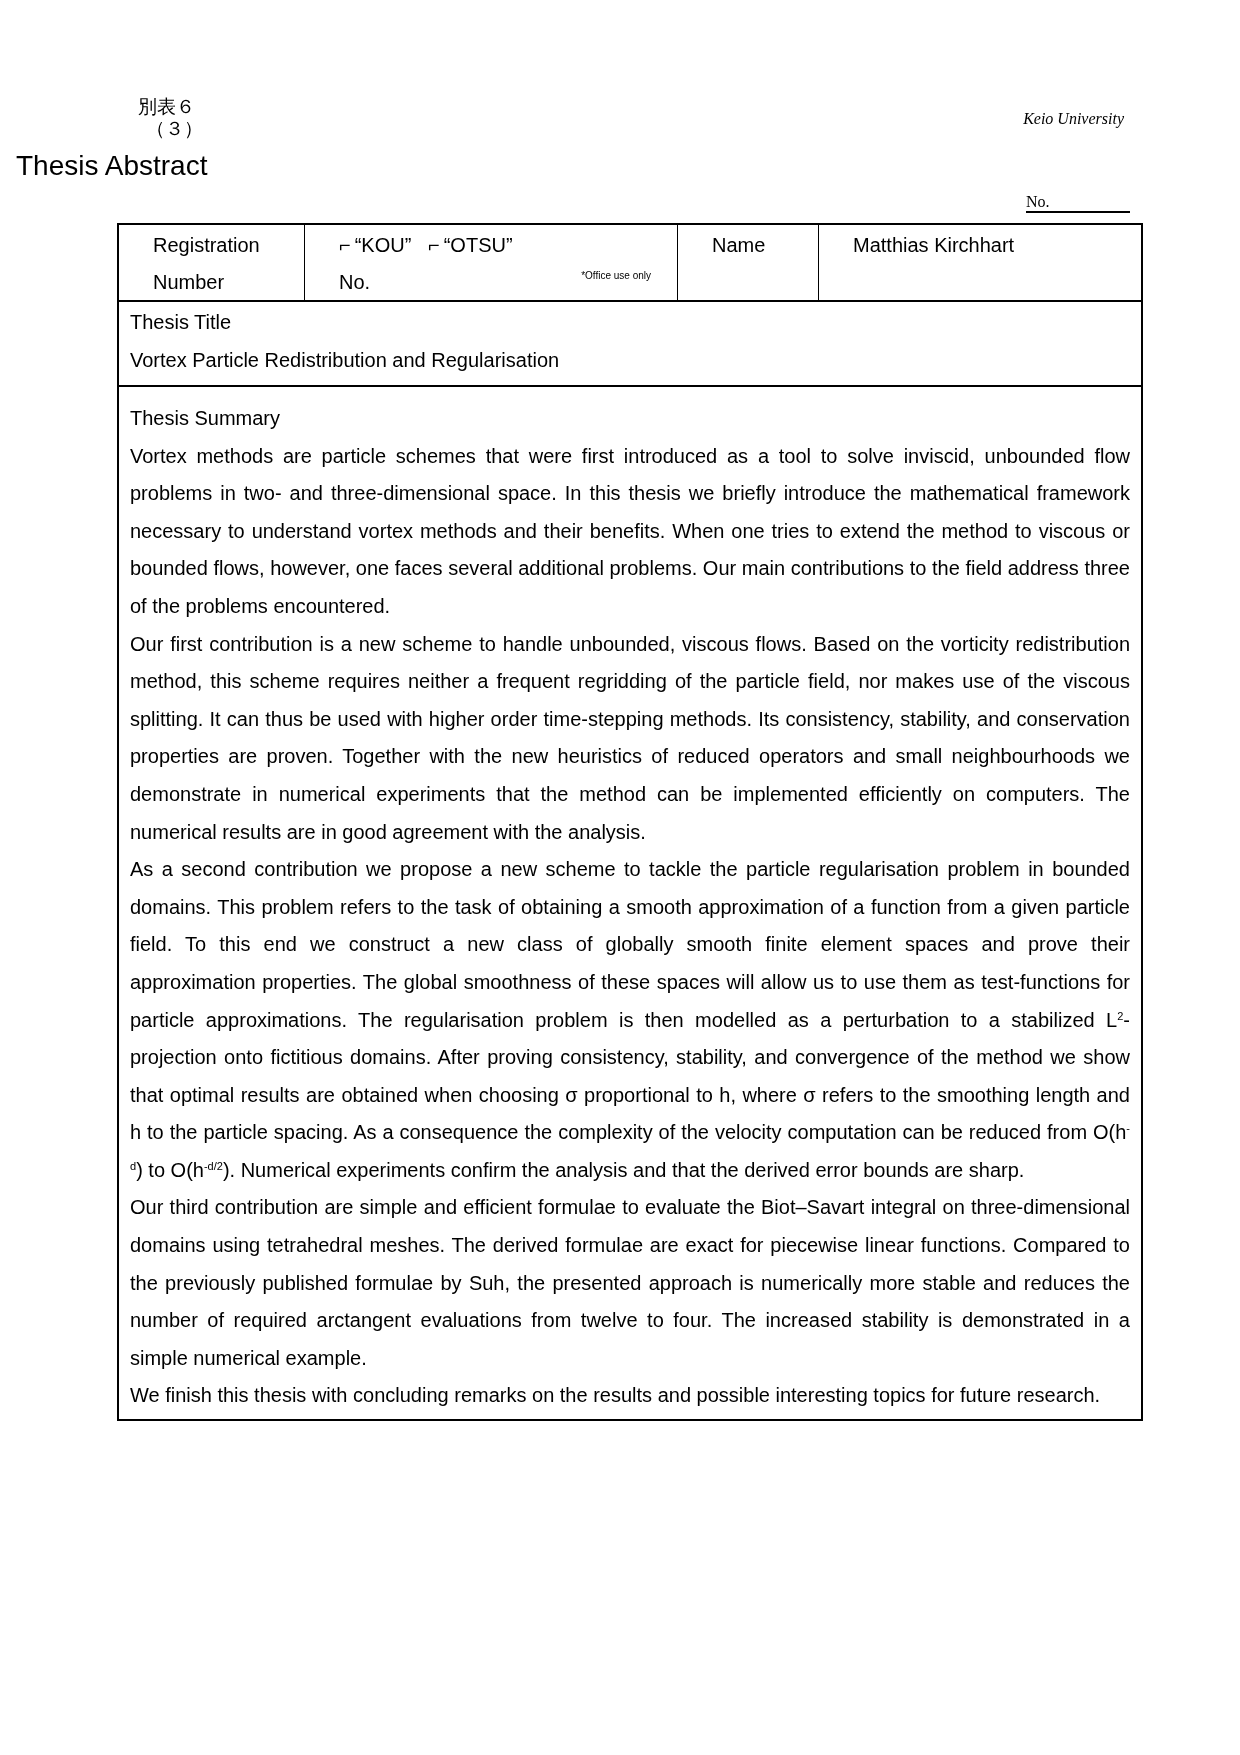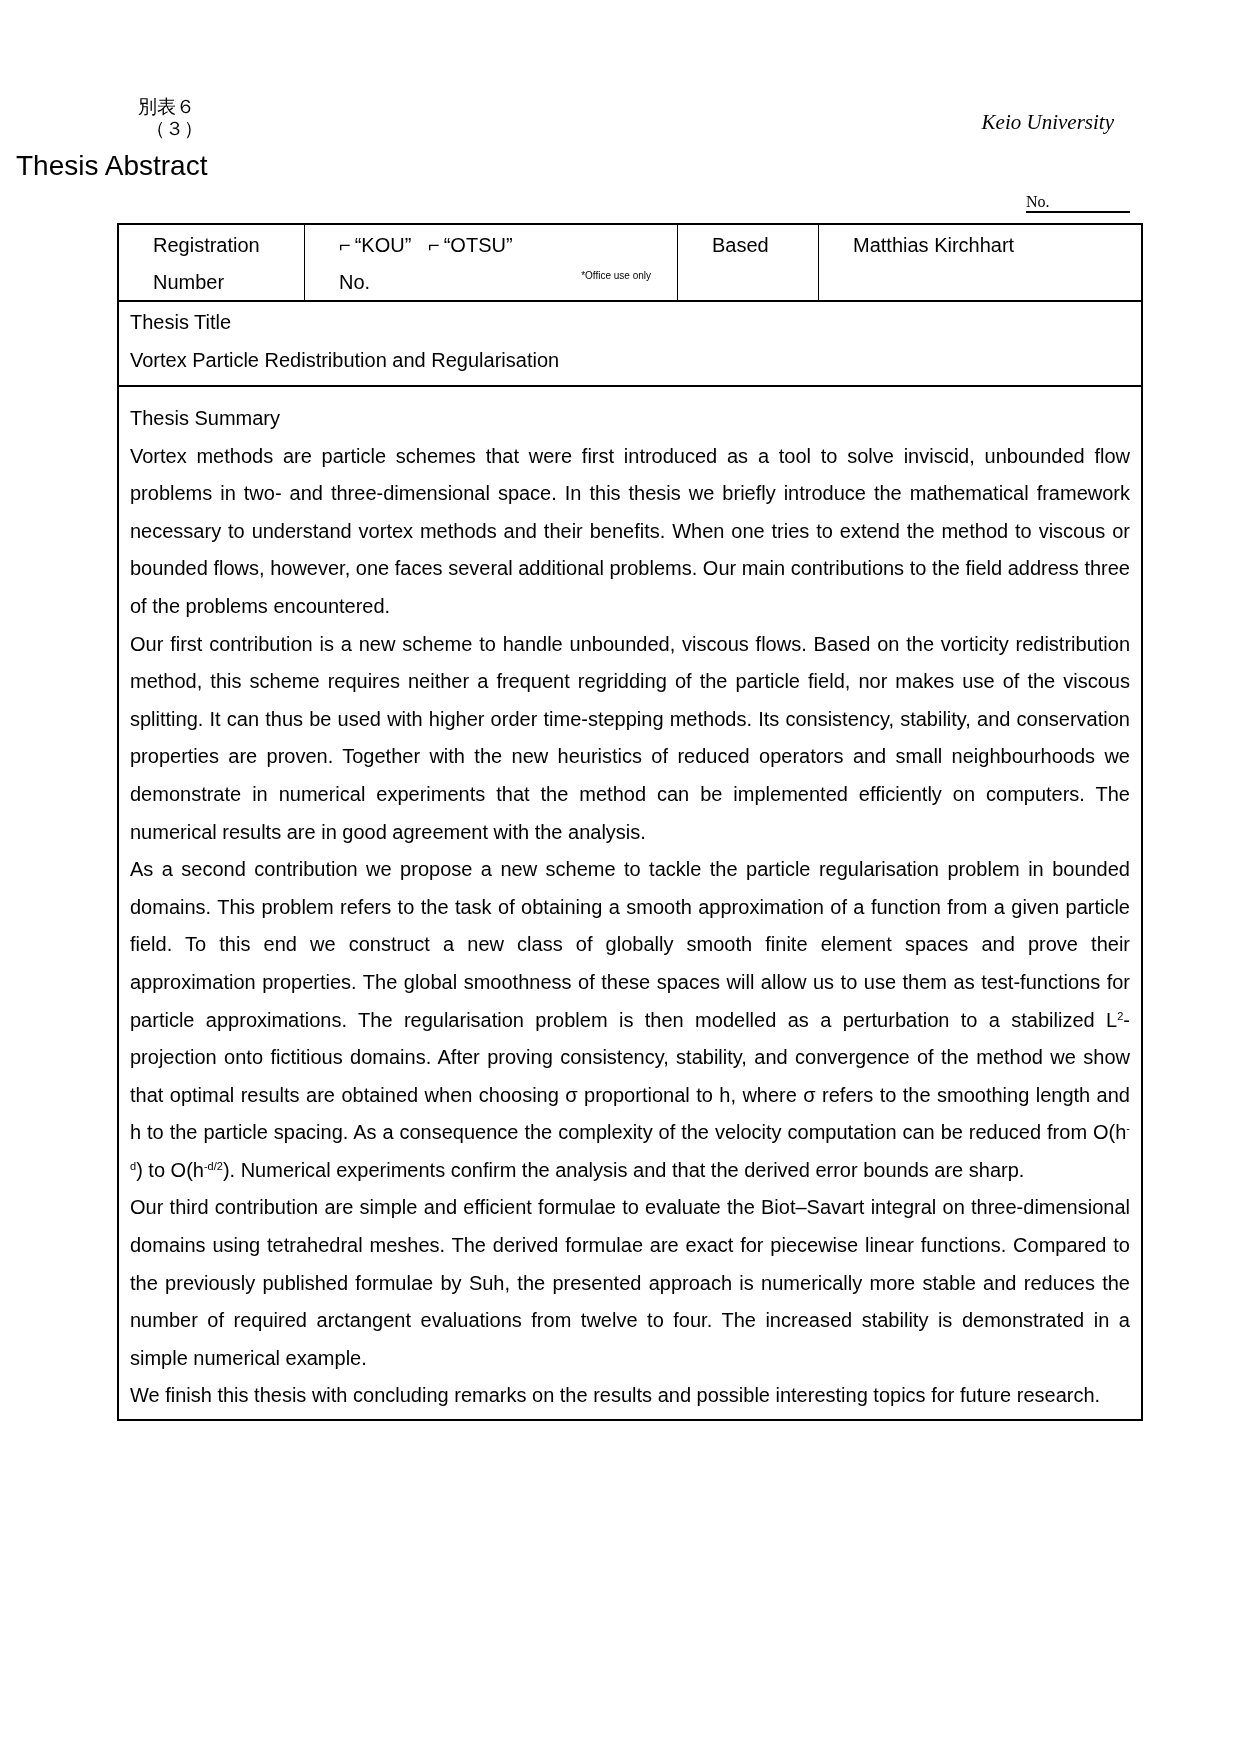--- a/index.html
+++ b/index.html
@@ -1,21 +1,21 @@
 <!DOCTYPE html>
 <html><head>
 <meta charset="utf-8">
 <style>
   html, body { margin:0; padding:0; background:#ffffff; }
   body { width:1240px; height:1755px; position:relative; overflow:hidden; color:#000;
          font-family:"Liberation Sans", sans-serif; }
   .form-code { position:absolute; left:130px; top:96px; font-size:19px; line-height:22px;text-align:center; }
   .form-code .sub { padding-left:16px; display:block; }
-  .univ { position:absolute; right:126px; top:110px; font-family:"Liberation Serif", serif;
-          font-style:italic; font-size:21px; }
+  .univ { position:absolute; right:116px; top:110px; font-family:"Liberation Serif", serif;
+          font-style:italic; font-size:16px; }
   .title { position:absolute; left:16px; width:1190px; text-align:left; top:150px; font-size:28px; }
   .docno { position:absolute; left:1026px; top:193px; width:104px; font-family:"Liberation Serif", serif;
            font-size:16px; border-bottom:2px solid #000; line-height:18px; }
   .tbl { position:absolute; left:117px; top:223px; width:1026px; border:2px solid #000; box-sizing:border-box; }
   .row1 { display:flex; height:75px; border-bottom:2px solid #000; }
   .c { box-sizing:border-box; font-size:20px; line-height:37px; padding:2px 11px 0;margin-left:23px; }
   .c1 { width:163px; border-right:1.5px solid #000; }
   .c2 { width:350px; border-right:1.5px solid #000; position:relative; }
   .c3 { width:118px; border-right:1.5px solid #000; }
   .c4 { flex:1; }
@@ -45,21 +45,21 @@
     <div class="c c1">
       <div>Registration</div>
       <div>Number</div>
     </div>
     <div class="c c2">
       <div>⌐ “KOU”&nbsp;&nbsp;&nbsp;⌐ “OTSU”</div>
       <div>No.</div>
       <span class="office">*Office use only</span>
     </div>
     <div class="c c3">
-      <div>Based</div>
+      <div>Name</div>
     </div>
     <div class="c c4">
       <div>Matthias Kirchhart</div>
     </div>
   </div>
 
   <div class="row2">
     <div class="txt" style="padding-top:2px;">Thesis Title</div>
     <div class="txt">Vortex Particle Redistribution and Regularisation</div>
   </div>

